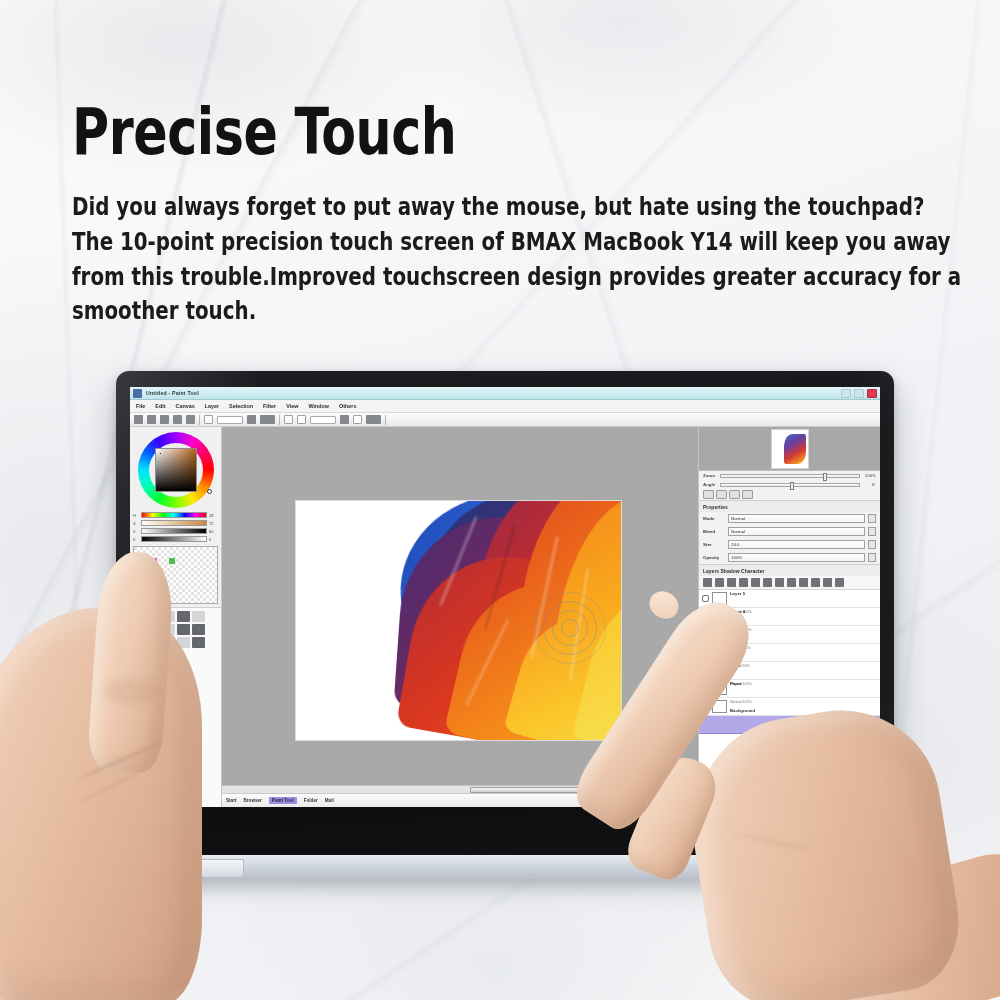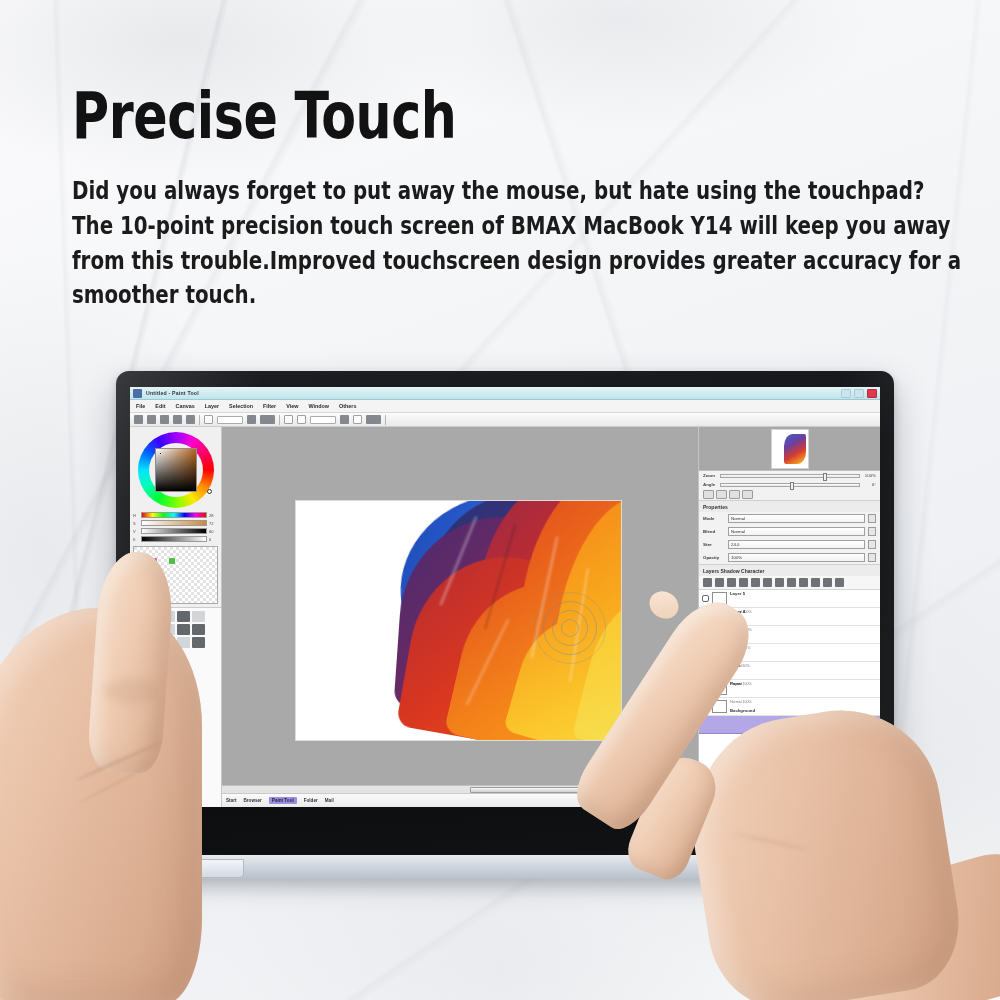--- a/index.html
+++ b/index.html
@@ -33,21 +33,21 @@
       linear-gradient(132deg, transparent 41.5%, rgba(152,158,168,.16) 41.8%, transparent 42.3%);
   }
   #marble::after {
     background:
       linear-gradient(72deg,  transparent 62.4%, rgba(150,156,166,.20) 62.7%, transparent 63.3%),
       linear-gradient(146deg, transparent 73.5%, rgba(155,160,170,.15) 73.8%, transparent 74.4%),
       linear-gradient(96deg,  transparent 88.2%, rgba(152,158,168,.14) 88.5%, transparent 89.0%);
   }
 
   
-  #headline-block { position:absolute; left:72px; top:84px; width:890px; z-index:6; }
+  #headline-block { position:absolute; left:72px; top:100px; width:890px; z-index:6; }
   #page-title {
     font-family:"DejaVu Sans Condensed","Liberation Sans Narrow","Liberation Sans",sans-serif;
     font-size:64px; font-weight:700; letter-spacing:-.5px;
     color:#121212; line-height:1.0; transform:scaleX(.88); transform-origin:left center;
   }
   #page-description {
     margin-top:26px;
     font-family:"DejaVu Sans Condensed","Liberation Sans Narrow","Liberation Sans",sans-serif;
     font-size:24.5px; font-weight:700; line-height:1.42; color:#1b1b1b;
     transform:scaleX(.9); transform-origin:left top; width:1000px;

